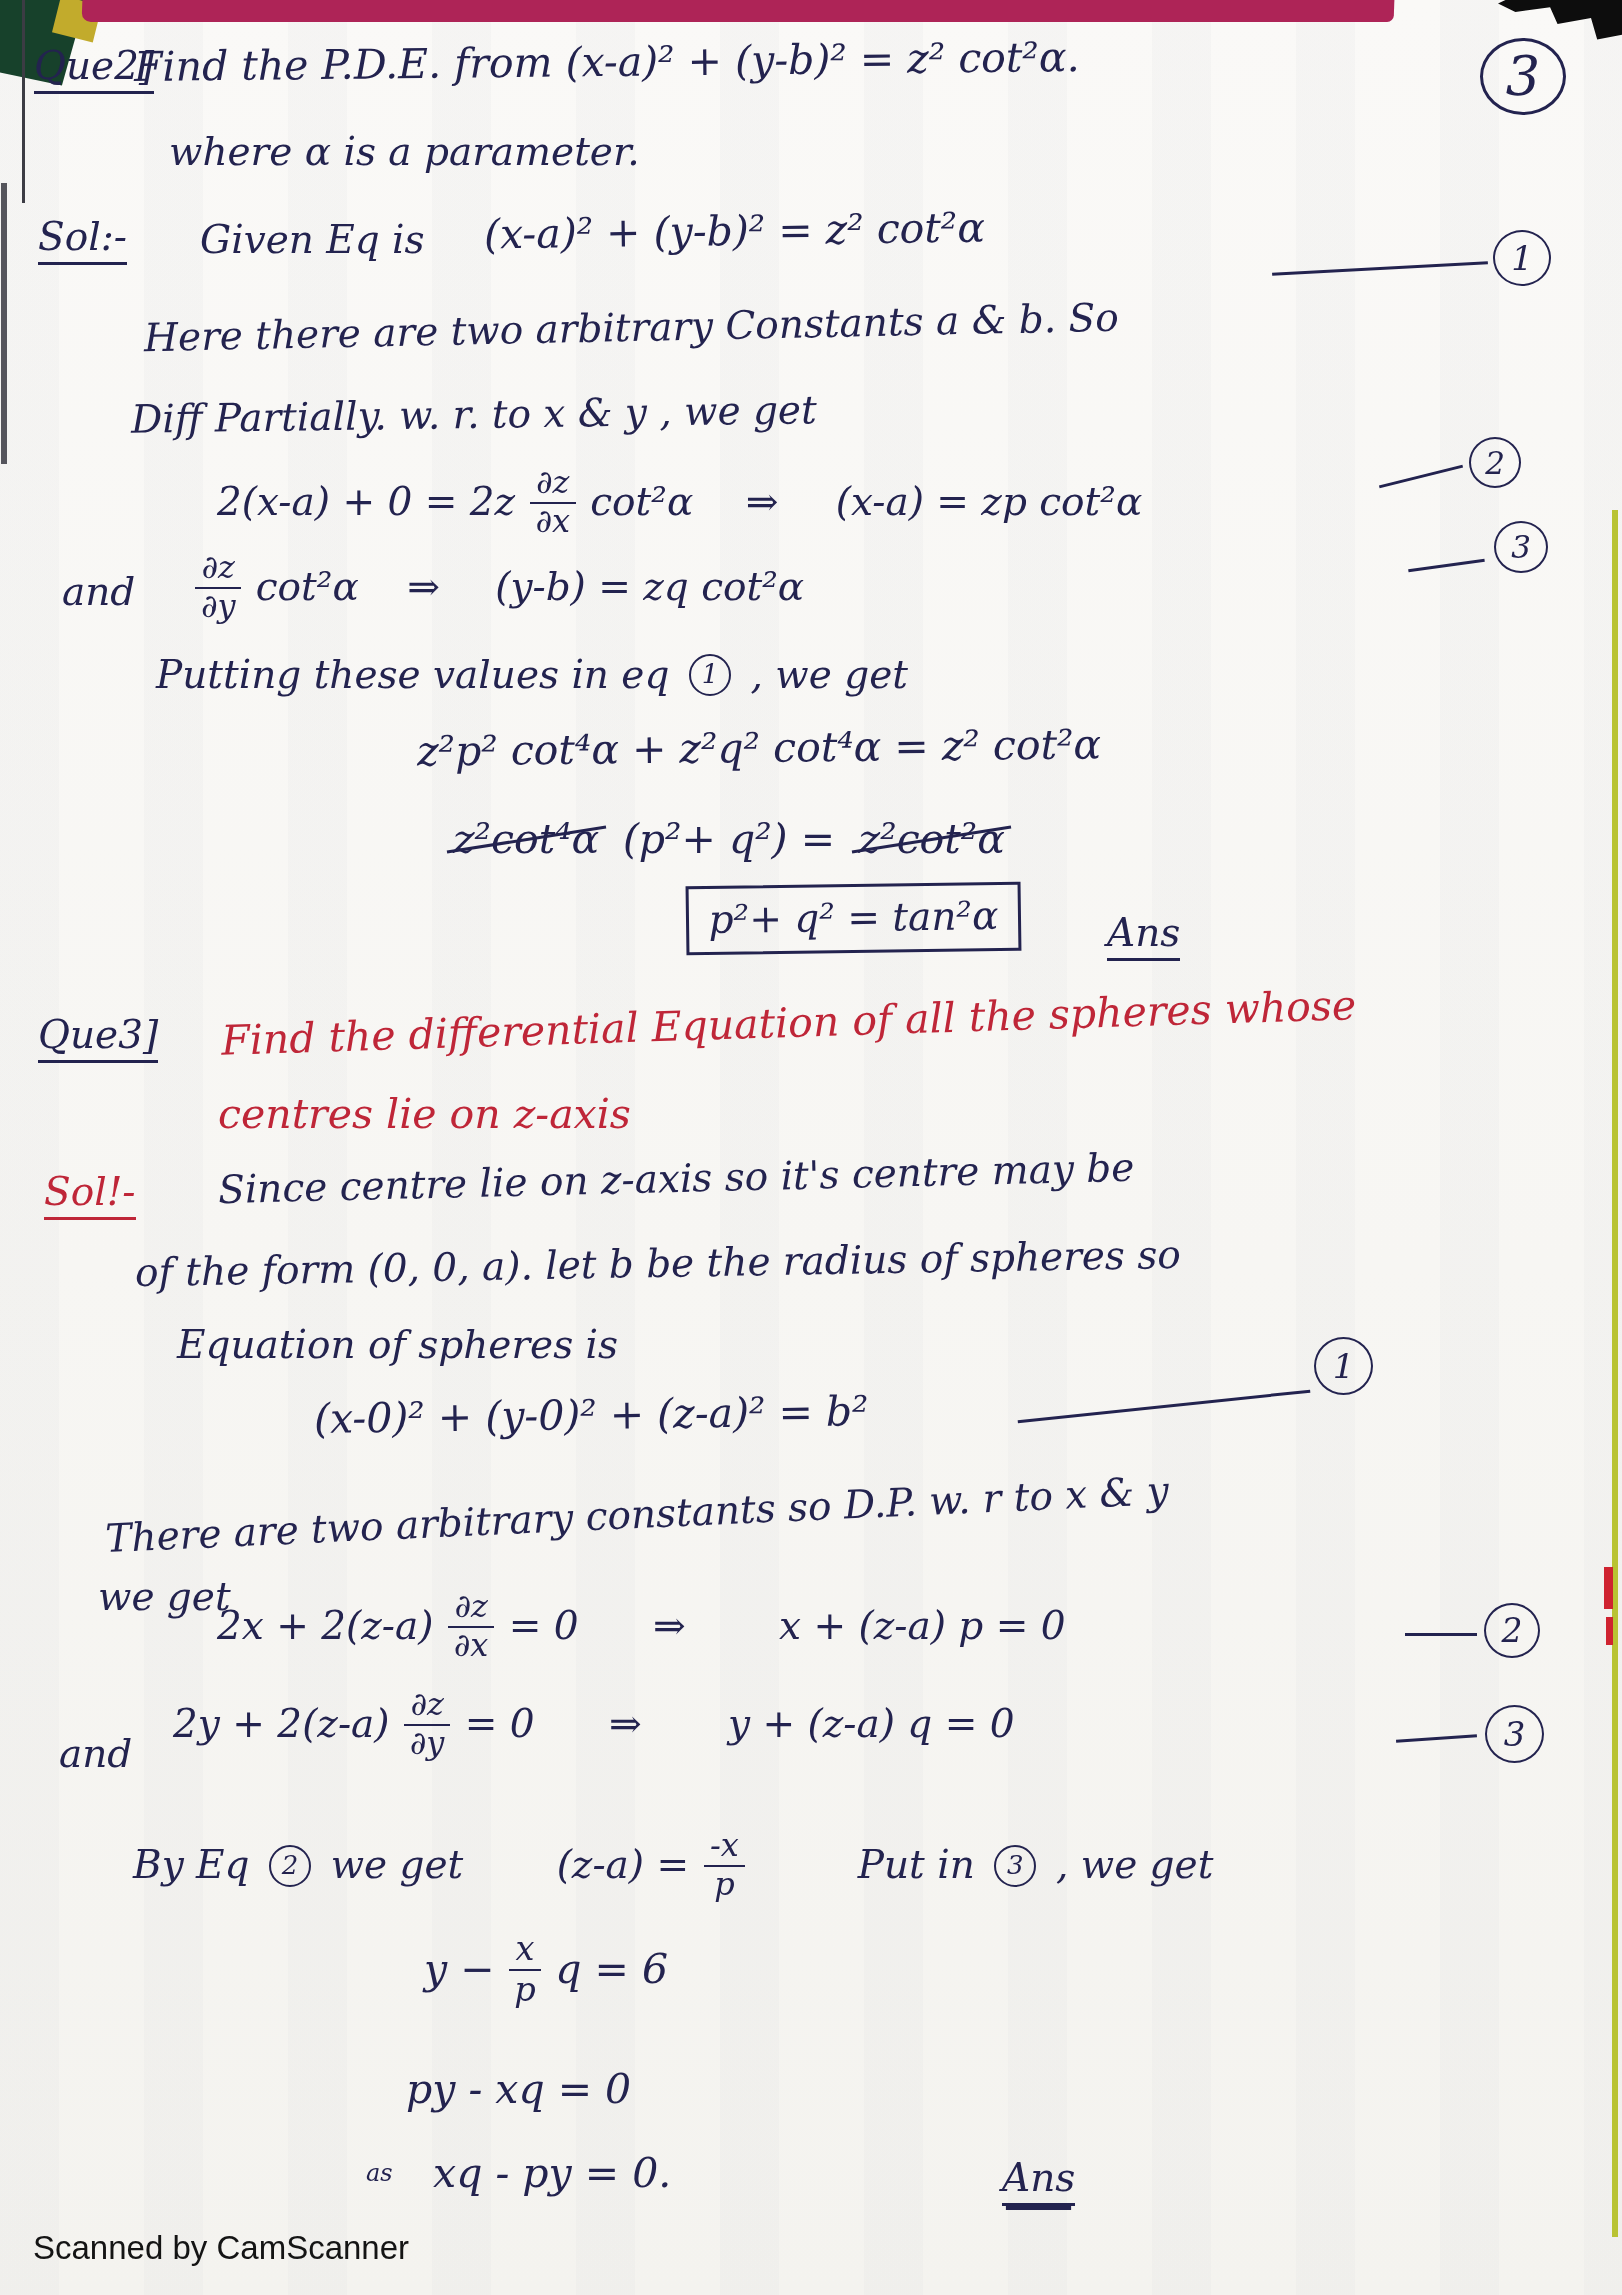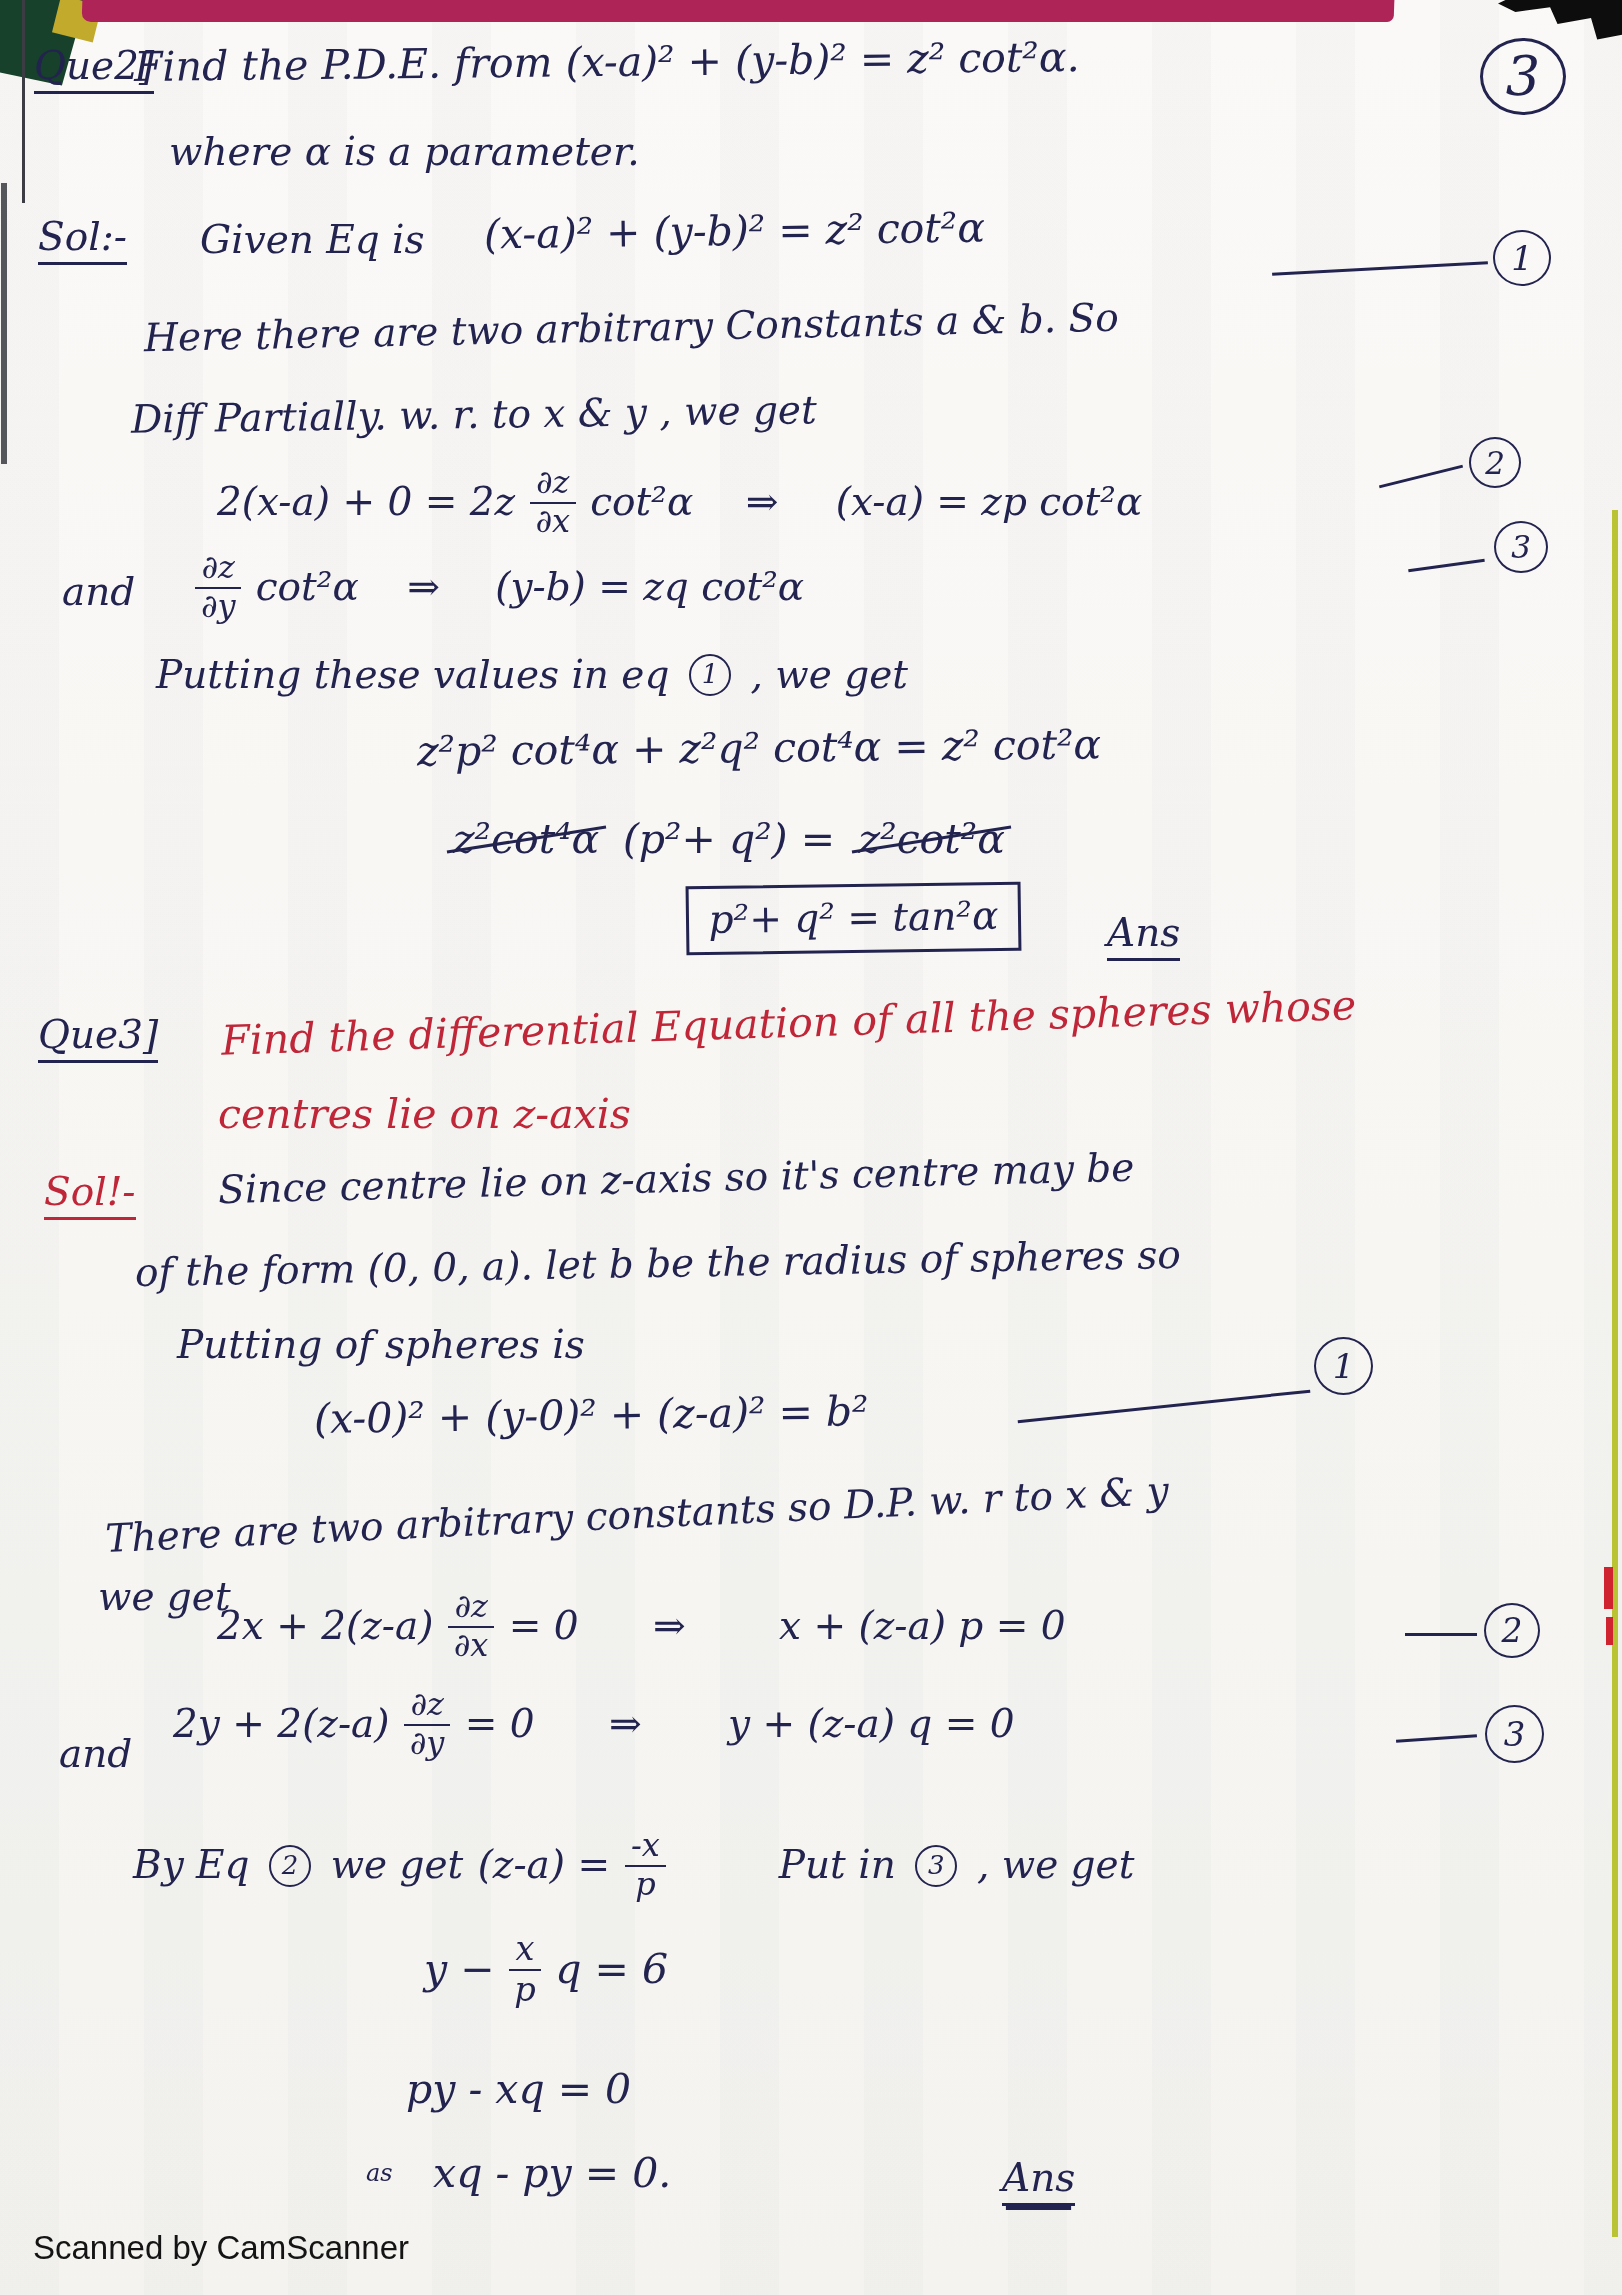--- a/index.html
+++ b/index.html
@@ -120,21 +120,21 @@
     <span class="ul">Que3]</span>
   </div>
   <div class="line hw f62 red" style="left:221px;top:1000px;transform:rotate(-1.8deg);">Find the differential Equation of all the spheres whose</div>
   <div class="line hw f62 red" style="left:218px;top:1091px;">centres lie on z-axis</div>
 
   <div class="line hw red" style="left:44px;top:1170px;">
     <span class="ul">Sol!-</span>
   </div>
   <div class="line hw" style="left:218px;top:1157px;transform:rotate(-1.4deg);">Since centre lie on z-axis so it's centre may be</div>
   <div class="line hw" style="left:135px;top:1242px;transform:rotate(-1deg);">of the form (0, 0, a). let b be the radius of spheres so</div>
-  <div class="line hw" style="left:177px;top:1323px;">Putting of spheres is</div>
+  <div class="line hw" style="left:177px;top:1323px;">Equation of spheres is</div>
 
   <div class="line hw f62" style="left:314px;top:1392px;transform:rotate(-0.8deg);">(x-0)² + (y-0)² + (z-a)² = b²</div>
   <div class="lead" style="left:1017px;top:1405px;width:294px;transform:rotate(-6deg);"></div>
   <div class="circ hw" style="position:absolute;left:1314px;top:1337px;width:59px;height:58px;font-size:34px;">1</div>
 
   <div class="line hw" style="left:105px;top:1493px;transform:rotate(-2.6deg);">There are two arbitrary constants so D.P. w. r to x &amp; y</div>
   <div class="line hw" style="left:98px;top:1575px;">we get</div>
 
   <div class="line hw eqflex" style="left:217px;top:1590px;">
     <span>2x + 2(z-a)</span>
@@ -160,21 +160,21 @@
     <span style="margin-left:60px;">⇒</span>
     <span style="margin-left:72px;">y + (z-a) q = 0</span>
   </div>
   <div class="lead" style="left:1396px;top:1737px;width:81px;transform:rotate(-4deg);"></div>
   <div class="circ hw" style="position:absolute;left:1485px;top:1705px;width:59px;height:58px;font-size:34px;">3</div>
 
   <div class="line hw eqflex" style="left:133px;top:1829px;">
     <span>By Eq</span>
     <span class="circ circ-inline">2</span>
     <span>we get</span>
-    <span style="">(z-a) =</span>
+    <span style="margin-left:79px;">(z-a) =</span>
     <span class="frac">
       <span class="ft">-x</span>
       <span class="fb">p</span>
     </span>
     <span style="margin-left:98px;">Put in</span>
     <span class="circ circ-inline">3</span>
     <span>, we get</span>
   </div>
 
   <div class="line hw eqflex f62" style="left:424px;top:1931px;">

